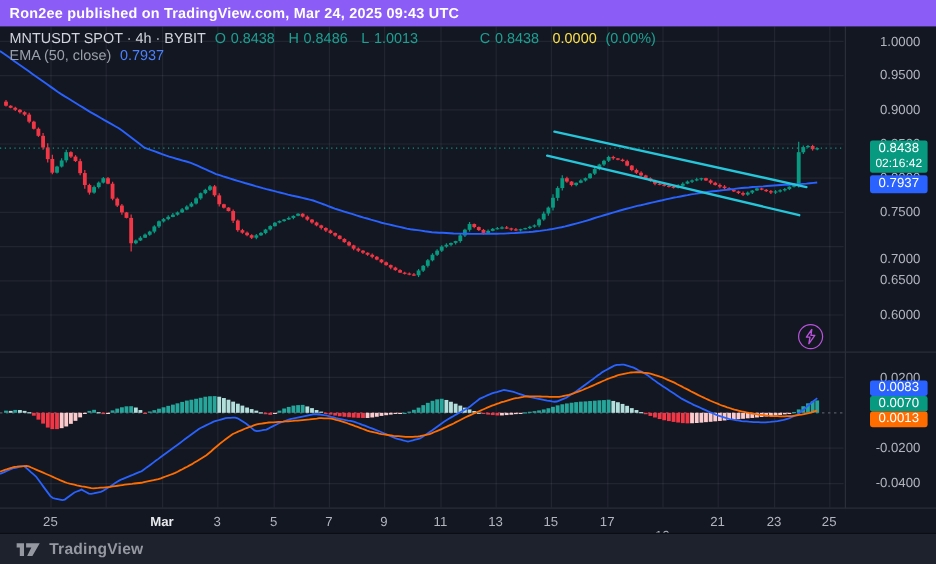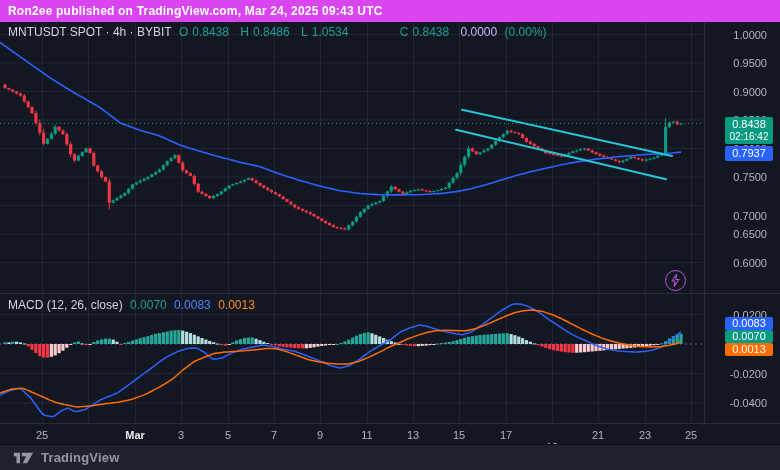--- a/index.html
+++ b/index.html
@@ -625,41 +625,39 @@
       <rect x="679.4" y="123.5" width="3.2" height="1.0" fill="#089981"></rect>
       <path d="M0.0 42.5L3.0 44.6L6.0 46.7L9.0 48.8L12.0 51.0L15.0 53.1L18.0 55.2L21.0 57.3L24.0 59.4L27.0 61.6L30.0 63.7L33.0 65.8L36.0 67.9L39.0 70.0L42.0 72.2L45.0 74.3L48.0 76.4L51.0 78.4L54.0 80.3L57.0 82.1L60.0 84.0L63.0 85.8L66.0 87.7L69.0 89.5L72.0 91.4L75.0 93.2L78.0 94.9L81.0 96.6L84.0 98.3L87.0 100.1L90.0 101.8L93.0 103.5L96.0 105.2L99.0 106.9L102.0 109.0L105.0 111.3L108.0 113.6L111.0 115.9L114.0 118.2L117.0 120.5L120.0 122.9L123.0 124.0L126.0 125.1L129.0 126.2L132.0 127.3L135.0 128.4L138.0 129.5L141.0 130.5L144.0 131.4L147.0 132.3L150.0 133.1L153.0 134.0L156.0 134.8L159.0 135.7L162.0 136.9L165.0 138.2L168.0 139.6L171.0 141.0L174.0 142.3L177.0 143.7L180.0 145.1L183.0 146.0L186.0 147.0L189.0 147.9L192.0 148.8L195.0 149.8L198.0 150.7L201.0 151.6L204.0 152.5L207.0 153.3L210.0 154.2L213.0 155.1L216.0 155.9L219.0 156.8L222.0 157.6L225.0 158.3L228.0 159.1L231.0 159.9L234.0 160.6L237.0 161.4L240.0 162.2L243.0 162.9L246.0 163.5L249.0 164.2L252.0 164.9L255.0 165.6L258.0 166.3L261.0 167.1L264.0 168.2L267.0 169.3L270.0 170.4L273.0 171.6L276.0 172.7L279.0 173.8L282.0 174.8L285.0 175.7L288.0 176.7L291.0 177.6L294.0 178.5L297.0 179.5L300.0 180.4L303.0 181.3L306.0 182.1L309.0 183.0L312.0 183.8L315.0 184.7L318.0 185.6L321.0 186.3L324.0 187.0L327.0 187.7L330.0 188.4L333.0 189.1L336.0 189.8L339.0 190.5L342.0 191.0L345.0 191.4L348.0 191.8L351.0 192.2L354.0 192.7L357.0 193.1L360.0 193.5L363.0 193.7L366.0 193.9L369.0 194.0L372.0 194.2L375.0 194.4L378.0 194.6L381.0 194.7L384.0 194.7L387.0 194.8L390.0 194.8L393.0 194.9L396.0 194.9L399.0 194.9L402.0 194.9L405.0 194.9L408.0 194.8L411.0 194.8L414.0 194.8L417.0 194.7L420.0 194.7L423.0 194.5L426.0 194.3L429.0 194.2L432.0 194.0L435.0 193.8L438.0 193.6L441.0 193.4L444.0 193.1L447.0 192.7L450.0 192.4L453.0 192.0L456.0 191.6L459.0 191.1L462.0 190.5L465.0 189.9L468.0 189.4L471.0 188.7L474.0 187.9L477.0 187.1L480.0 186.3L483.0 185.5L486.0 184.7L489.0 183.8L492.0 182.9L495.0 181.9L498.0 181.0L501.0 180.1L504.0 179.2L507.0 178.3L510.0 177.4L513.0 176.5L516.0 175.6L519.0 174.8L522.0 174.0L525.0 173.2L528.0 172.4L531.0 171.6L534.0 171.0L537.0 170.3L540.0 169.6L543.0 168.9L546.0 168.2L549.0 167.5L552.0 166.9L555.0 166.2L558.0 165.5L561.0 164.8L564.0 164.3L567.0 163.7L570.0 163.1L573.0 162.6L576.0 162.0L579.0 161.6L582.0 161.1L585.0 160.7L588.0 160.2L591.0 159.8L594.0 159.4L597.0 159.1L600.0 158.8L603.0 158.4L606.0 158.1L609.0 157.7L612.0 157.4L615.0 157.0L618.0 156.7L621.0 156.4L624.0 156.2L627.0 155.9L630.0 155.7L633.0 155.5L636.0 155.3L639.0 155.0L642.0 154.8L645.0 154.6L648.0 154.4L651.0 154.2L654.0 154.0L657.0 153.9L660.0 153.8L663.0 153.7L666.0 153.5L669.0 153.2L672.0 153.0L675.0 152.7L678.0 152.4L681.0 152.1L681 152.1" stroke="#2962ff" fill="none" stroke-width="1.6"></path>
       <line x1="462" y1="109.7" x2="672" y2="155.9" stroke="#26c6da" stroke-width="2" stroke-linecap="round"></line>
       <line x1="456" y1="129.7" x2="666" y2="179.3" stroke="#26c6da" stroke-width="2" stroke-linecap="round"></line>
       <line x1="0" y1="123.5" x2="703" y2="123.5" stroke="#089981" stroke-width="1" stroke-dasharray="1 3"></line>
       <line x1="0" y1="293.5" x2="780" y2="293.5" stroke="#2a2e39"></line>
       <line x1="0" y1="423.5" x2="780" y2="423.5" stroke="#2a2e39"></line>
       <line x1="704.5" y1="22" x2="704.5" y2="423.5" stroke="#2a2e39"></line>
     </svg>
 
-  <div class="topbar" id="topbar" style="background: #d946ef;">
+  <div class="topbar" id="topbar" style="background: #8b5cf6;">
     <span>Ron2ee published on TradingView.com, Mar 24, 2025 09:43 UTC</span>
   </div>
 
   <div class="legend" id="legend-symbol">
     <span class="t-main">MNTUSDT SPOT · 4h · BYBIT</span>
     <span class="t-grn" style="color: rgb(27, 160, 146);"><span>O</span><span>0.8438</span></span>
     <span class="t-grn" style="color: rgb(27, 160, 146);"><span>H</span><span>0.8486</span></span>
-    <span class="t-grn" style="color: rgb(27, 160, 146);"><span>L</span><span>1.0534</span></span>
+    <span class="t-grn" style="color: rgb(27, 160, 146);"><span>L</span><span>1.0013</span></span>
     <span class="t-grn" style="color: rgb(27, 160, 146); margin-left: 40px;"><span>C</span><span>0.8438</span></span>
-    <span class="t-grn" style="color: #c4b5fd;">0.0000</span>
+    <span class="t-grn" style="color: #fde047;">0.0000</span>
     <span class="t-grn" style="color: rgb(27, 160, 146);">(0.00%)</span>
   </div>
 
-
-  <div class="legend" id="legend-macd">
-    <span class="t-main">MACD (12, 26, close)</span>
-    <span class="t-grn" style="color: rgb(27, 160, 146);">0.0070</span>
-    <span class="t-blu" style="color: rgb(76, 130, 255);">0.0083</span>
-    <span class="t-org" style="color: rgb(255, 141, 26);">0.0013</span>
+  <div class="legend" id="legend-ema">
+    <span class="t-dim">EMA (50, close)</span>
+    <span class="t-blu" style="color: rgb(76, 130, 255);">0.7937</span>
   </div>
+
 
   <div class="axis-zone" id="price-axis-zone"></div>
   <div class="axis-zone" id="time-axis-zone"></div>
 
   <div class="tag" id="tag-price" style="background: rgb(8, 153, 129);">
     <div>0.8438</div>
     <div class="cd">02:16:42</div>
   </div>
   <div class="tag" id="tag-ema" style="background: rgb(41, 98, 255);">0.7937</div>
   <div class="tag" id="tag-macd" style="background: rgb(41, 98, 255);">0.0083</div>

